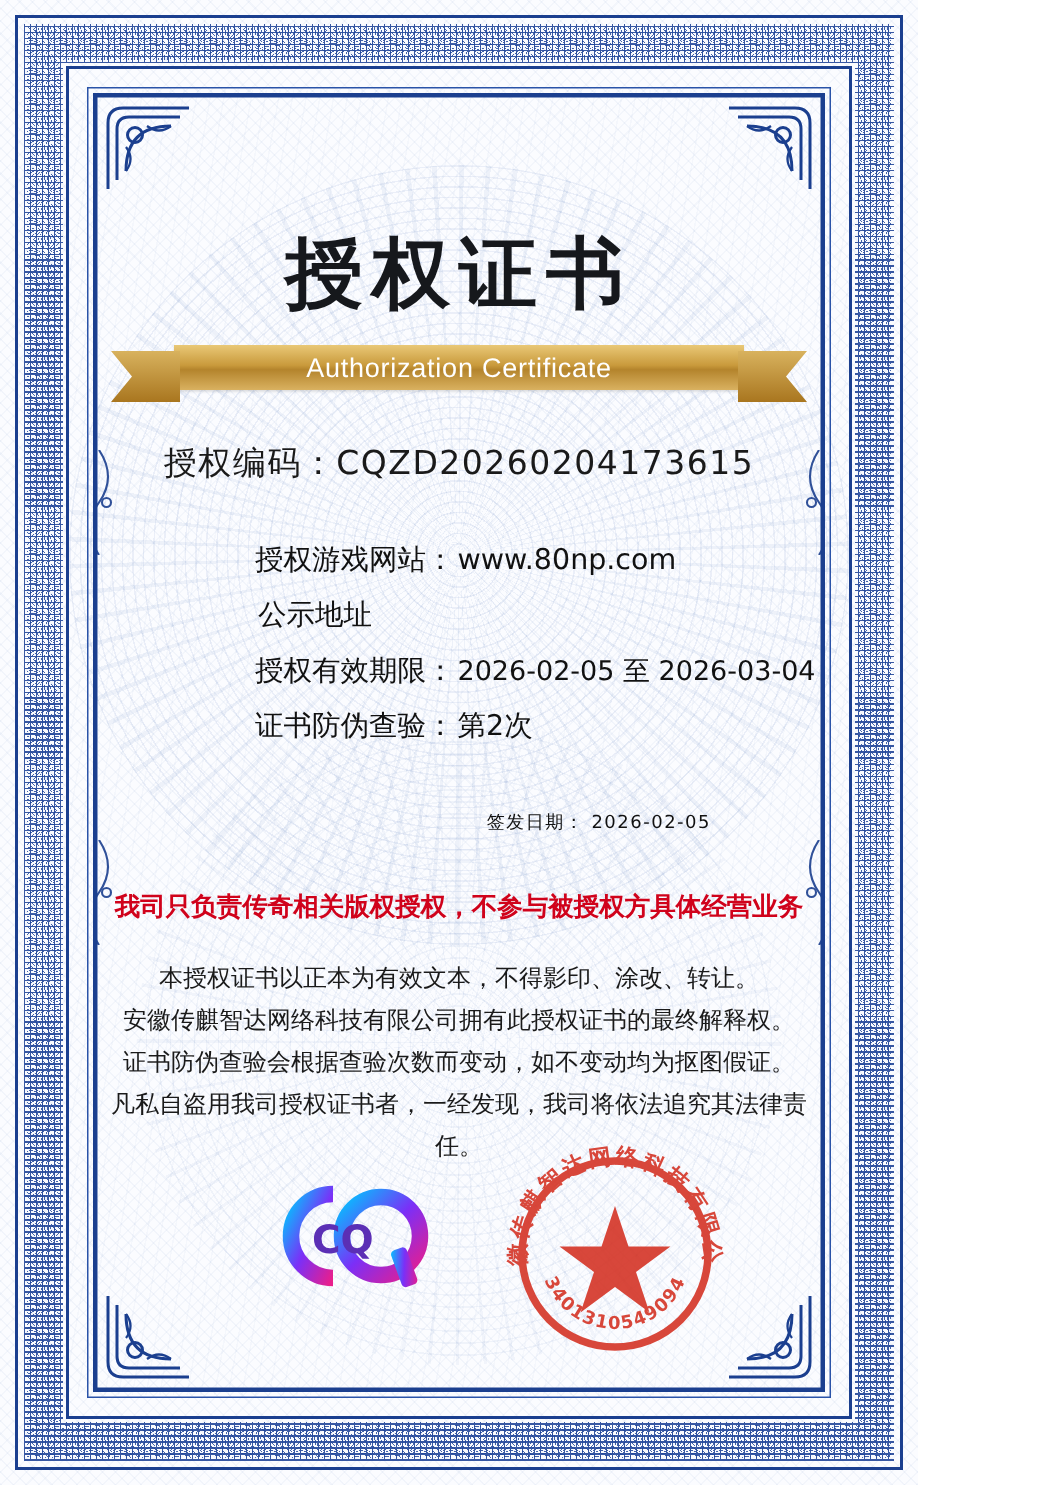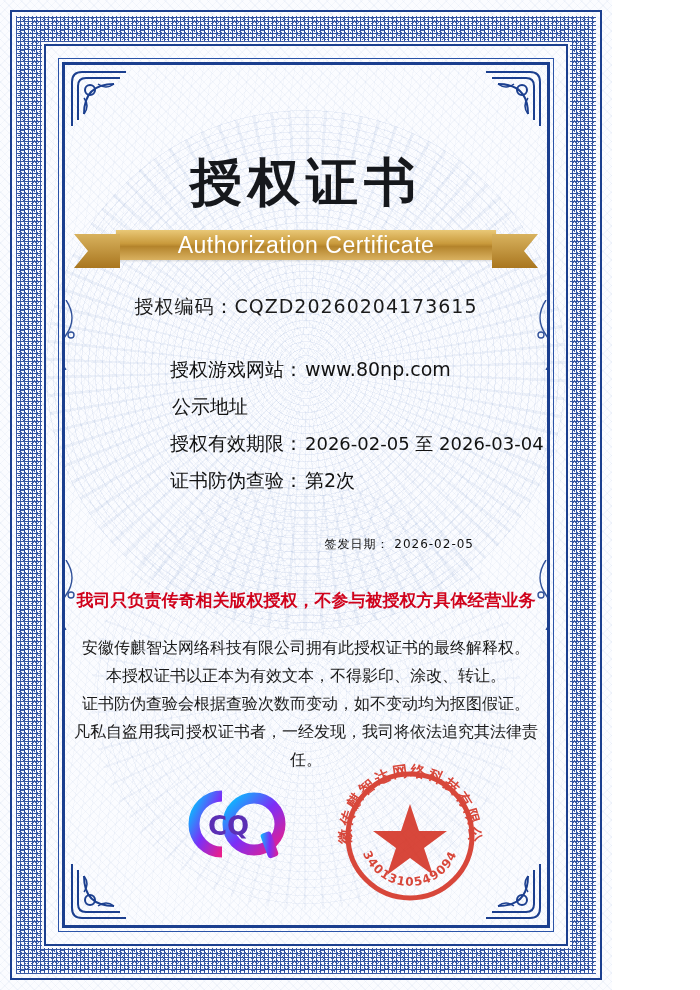--- a/index.html
+++ b/index.html
@@ -169,21 +169,21 @@
     left: 50%;
     top: 6px;
     transform: translateX(-50%);
     width: 380px;
     height: 30px;
     background: linear-gradient(180deg,#e9c877 0%, #c99a3c 45%, #b4842c 55%, #d9b160 100%);
     display: flex;
     align-items: center;
     justify-content: center;
     color: #ffffff;
-    font-size: 23px;
+    font-size: 18px;
     letter-spacing: 0.5px;
     font-family: "Liberation Sans", sans-serif;
     box-shadow: 0 1px 2px rgba(0,0,0,0.15);
   }
   .ribbon:before, .ribbon:after {
     content: "";
     position: absolute;
     top: 4px;
     width: 46px;
     height: 34px;
@@ -194,21 +194,21 @@
     clip-path: polygon(0 0, 100% 0, 100% 100%, 0 100%, 14px 50%);
   }
   .ribbon:after {
     right: -42px;
     clip-path: polygon(0 0, 100% 0, calc(100% - 14px) 50%, 100% 100%, 0 100%);
   }
 
   .code-line {
     margin-top: 22px;
     text-align: center;
-    font-size: 19px;
+    font-size: 22px;
     color: #1a1a1a;
     letter-spacing: 1px;
   }
 
   .fields {
     margin-top: 34px;
     padding-left: 100px;
     font-size: 19px;
     color: #111;
     line-height: 31px;
@@ -402,22 +402,22 @@
     </div>
 
     <div class="issue-date">
       <span>签发日期：</span>
       <span>2026-02-05</span>
     </div>
 
     <div class="notice">我司只负责传奇相关版权授权，不参与被授权方具体经营业务</div>
 
     <div class="terms">
+      <div>本授权证书以正本为有效文本，不得影印、涂改、转让。</div>
       <div>安徽传麒智达网络科技有限公司拥有此授权证书的最终解释权。</div>
-      <div>本授权证书以正本为有效文本，不得影印、涂改、转让。</div>
       <div>证书防伪查验会根据查验次数而变动，如不变动均为抠图假证。</div>
       <div>凡私自盗用我司授权证书者，一经发现，我司将依法追究其法律责任。</div>
     </div>
 
     <div class="footer">
 
       <div class="logo">
         <svg viewBox="0 0 120 76" width="120" height="76">
           <defs>
             <linearGradient id="cqgrad" x1="0" y1="0" x2="1" y2="1">

